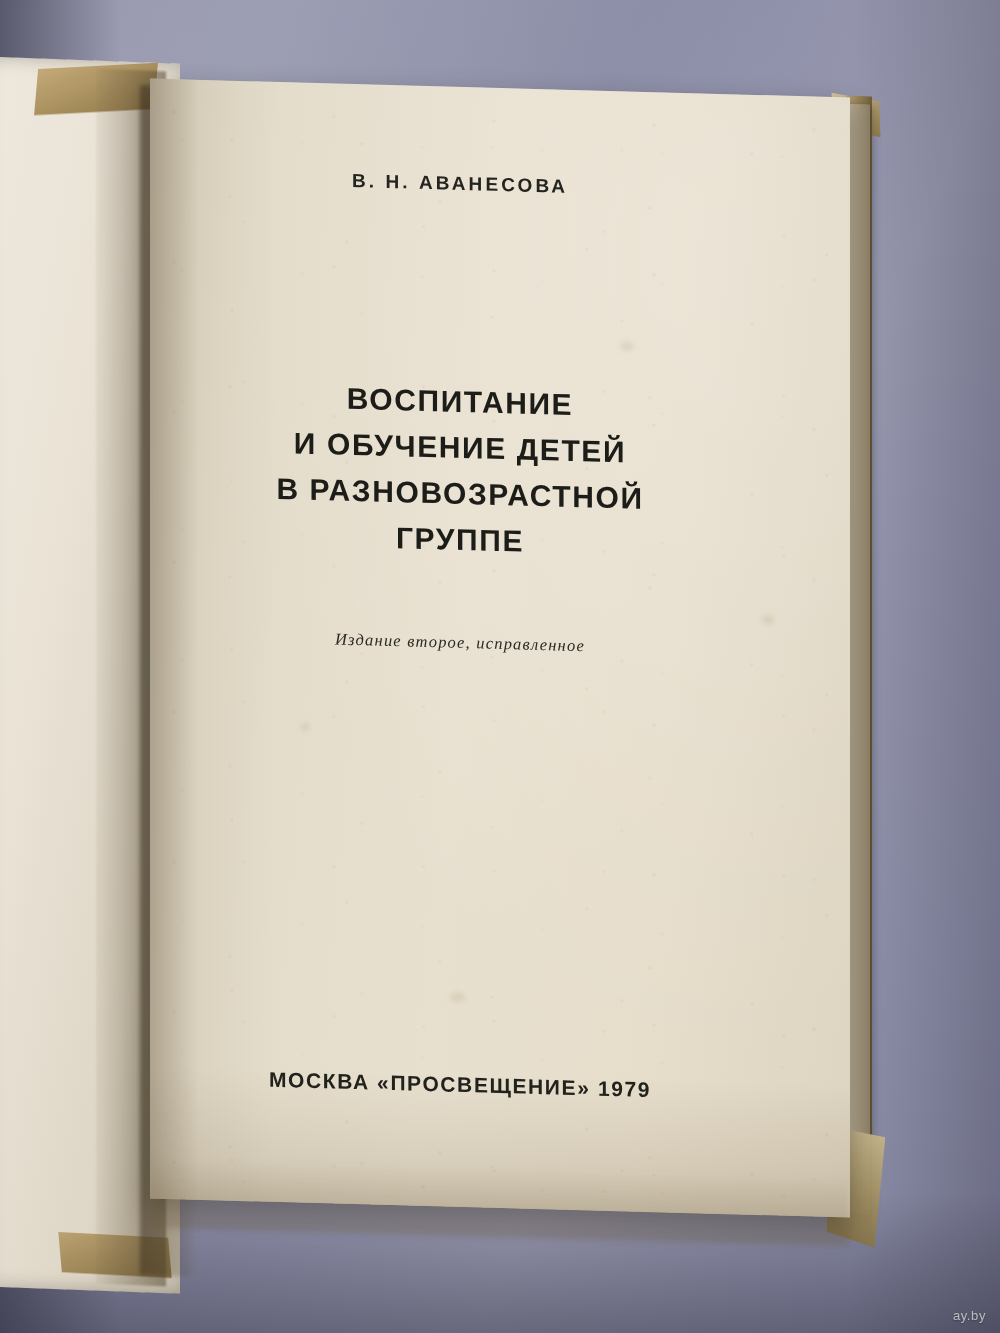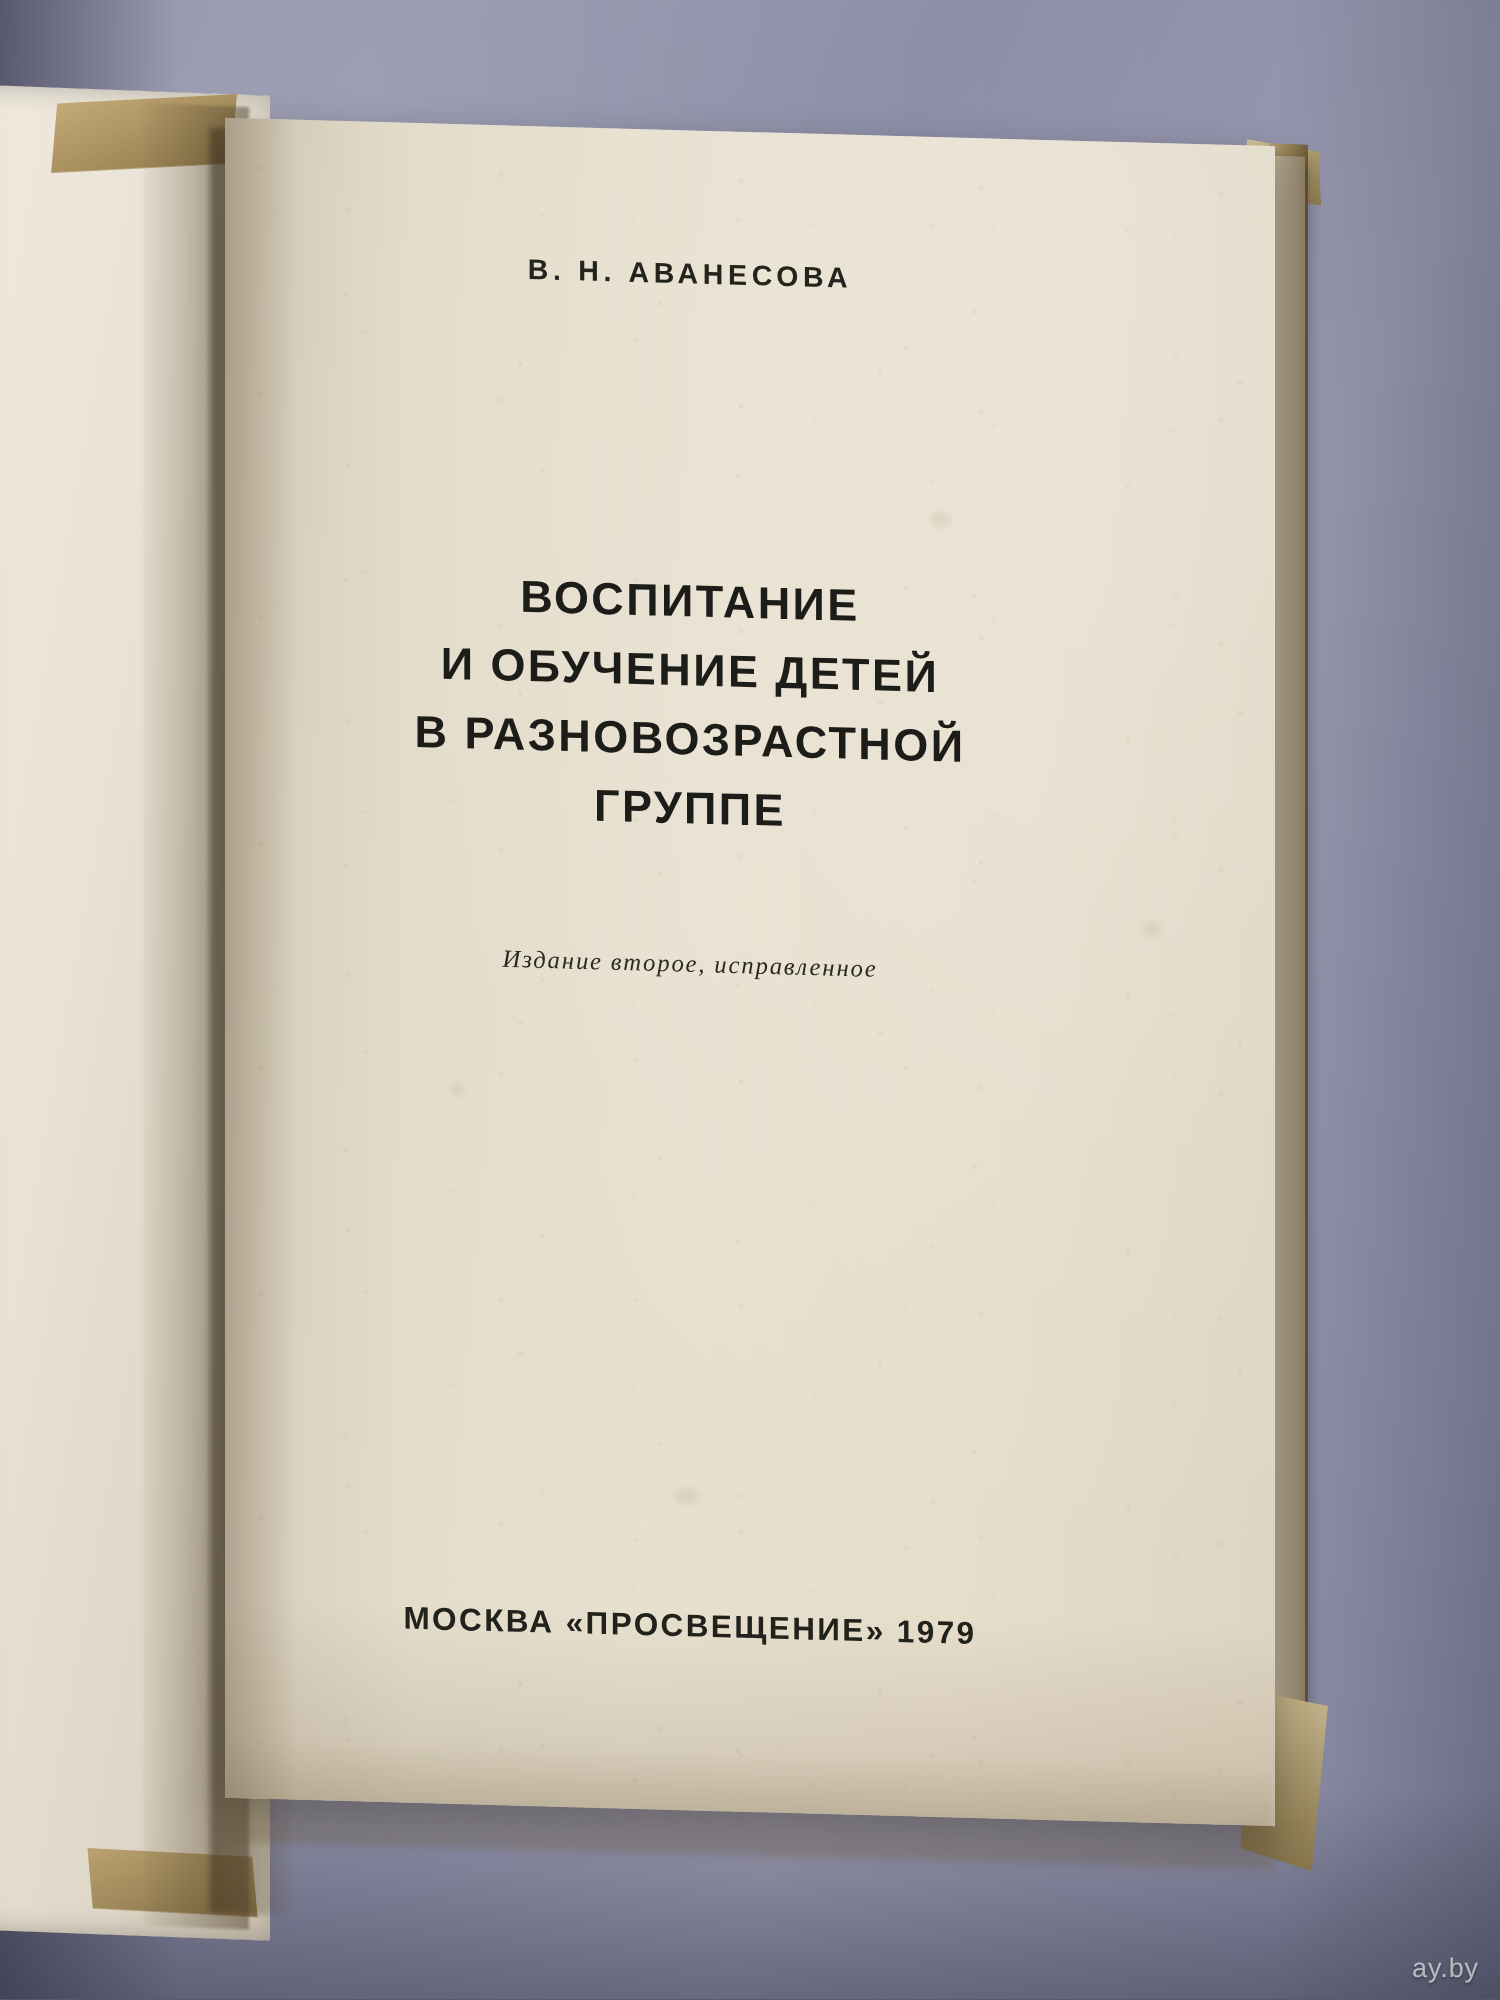--- a/index.html
+++ b/index.html
@@ -255,21 +255,21 @@
     border-radius: 50%;
     background: rgba(150,126,88,0.16);
     filter: blur(2.5px);
   }
 
   
   .watermark {
     position: absolute;
     right: 14px;
     bottom: 10px;
-    font-size: 18px;
+    font-size: 13px;
     color: rgba(255,255,255,0.62);
     letter-spacing: 0.6px;
     text-shadow: 0 1px 2px rgba(0,0,0,0.35);
   }
 </style>
 </head>
 <body>
 
 <div id="page">
 

